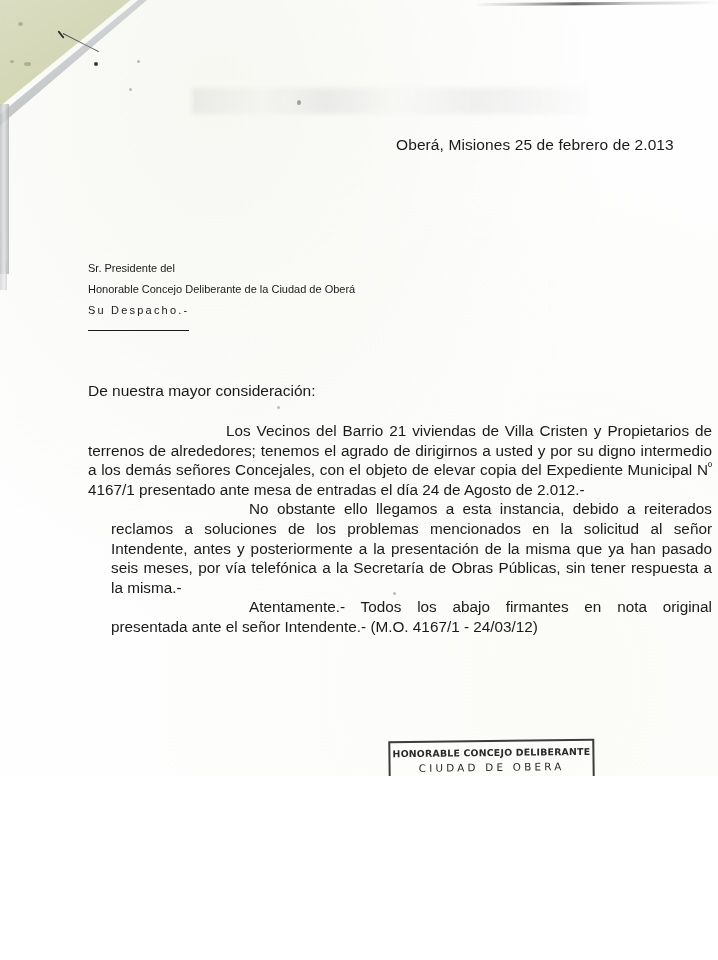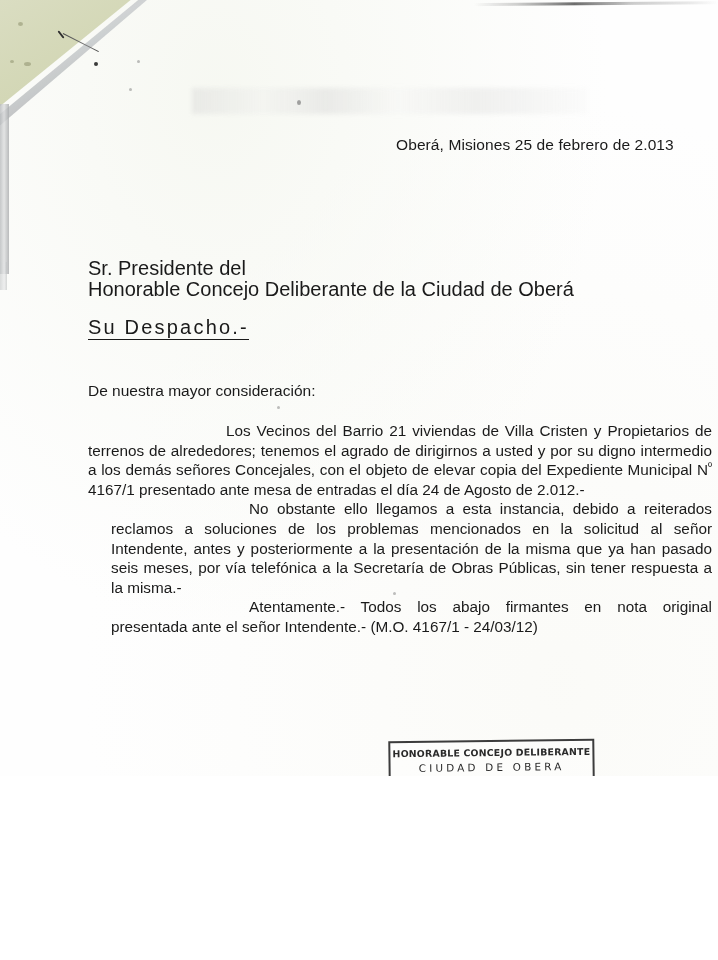--- a/index.html
+++ b/index.html
@@ -140,30 +140,30 @@
   .date-line {
     position: absolute;
     left: 396px; top: 136px;
     font-size: 15.5px;
     letter-spacing: 0.1px;
     white-space: nowrap;
   }
   .addressee {
     position: absolute;
     left: 88px; top: 258px;
-    font-size: 20px;
+    font-size: 11px;
     line-height: 21px;
   }
   .addressee div { white-space: nowrap; }
   .despacho {
     display: inline-block;
     letter-spacing: 2.2px;
     border-bottom: 1.3px solid #1a1a1a;
-    padding-bottom: 1px;
-    margin-top: 17px;
+    padding-bottom: 9px;
+    margin-top: 0;
   }
   .salutation {
     position: absolute;
     left: 88px; top: 382px;
     font-size: 15.5px;
     white-space: nowrap;
   }
   .body {
     position: absolute;
     left: 88px; top: 421px;

